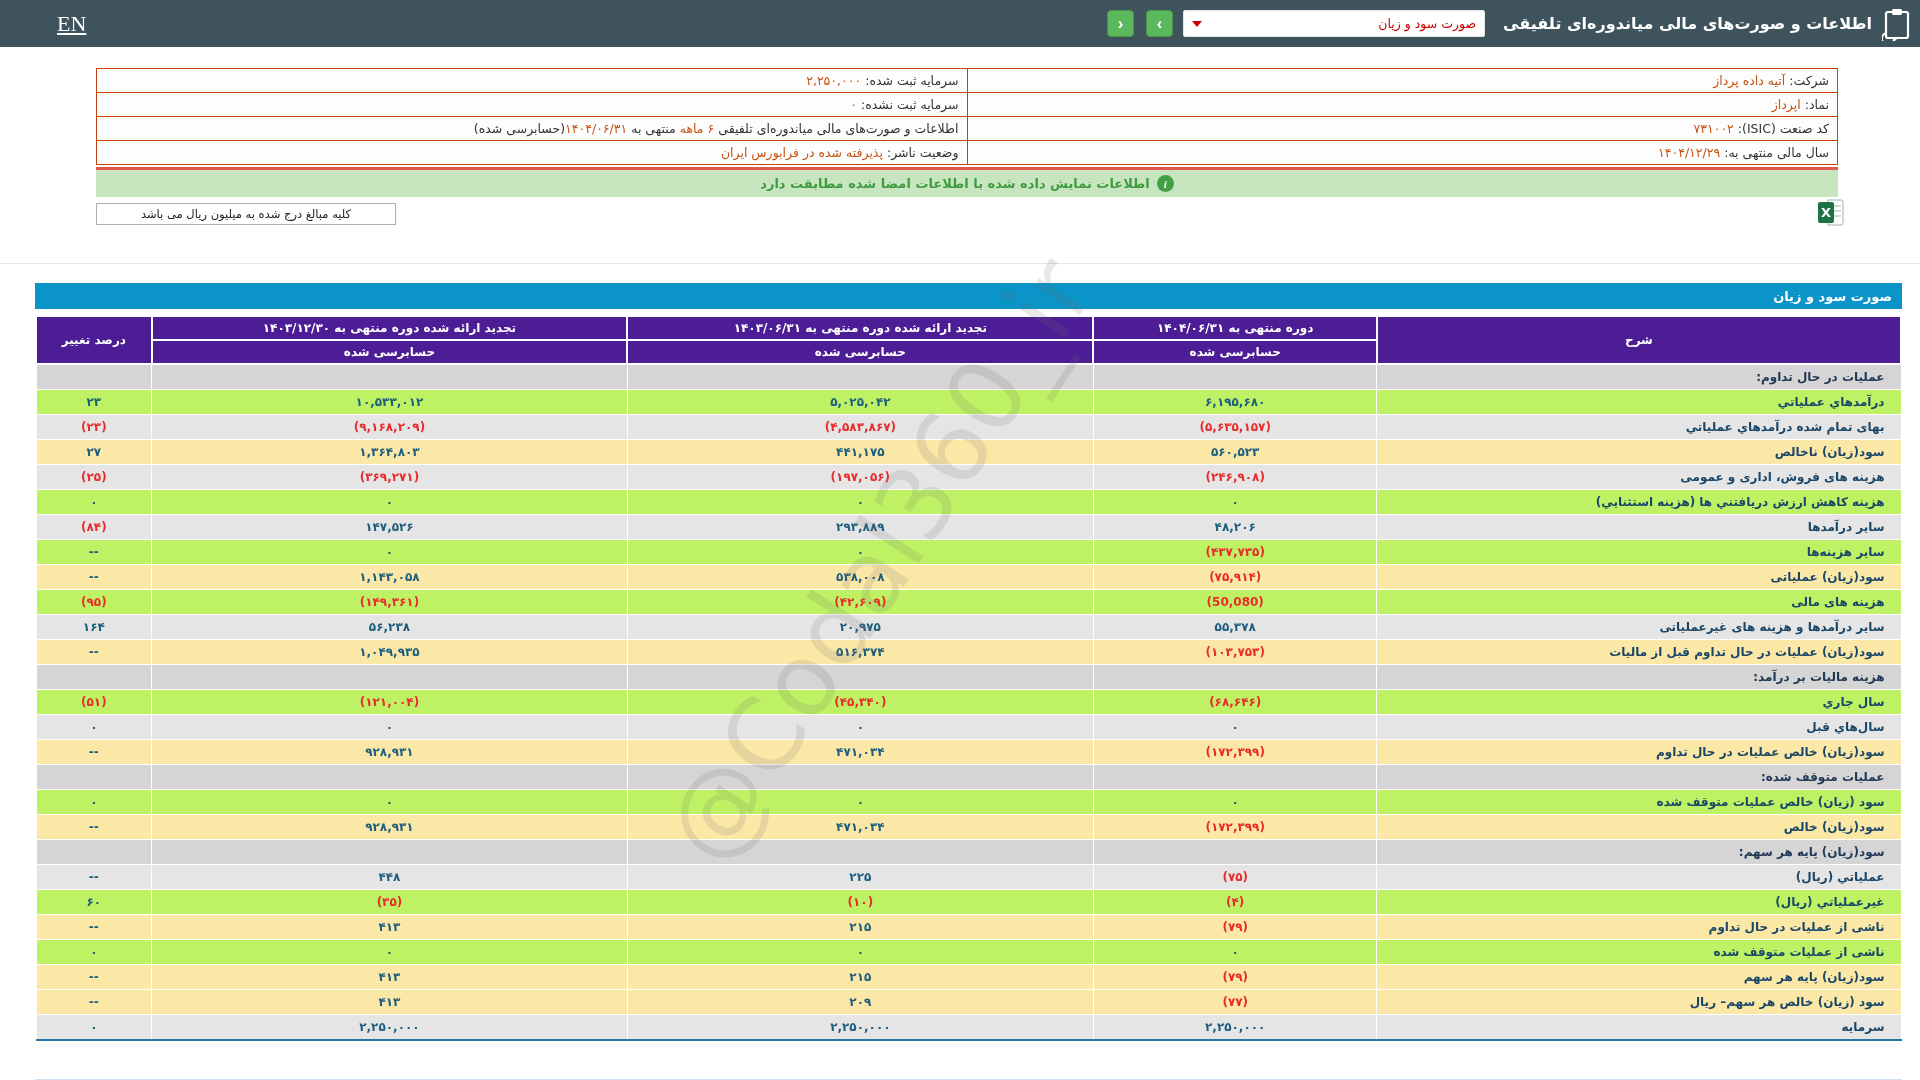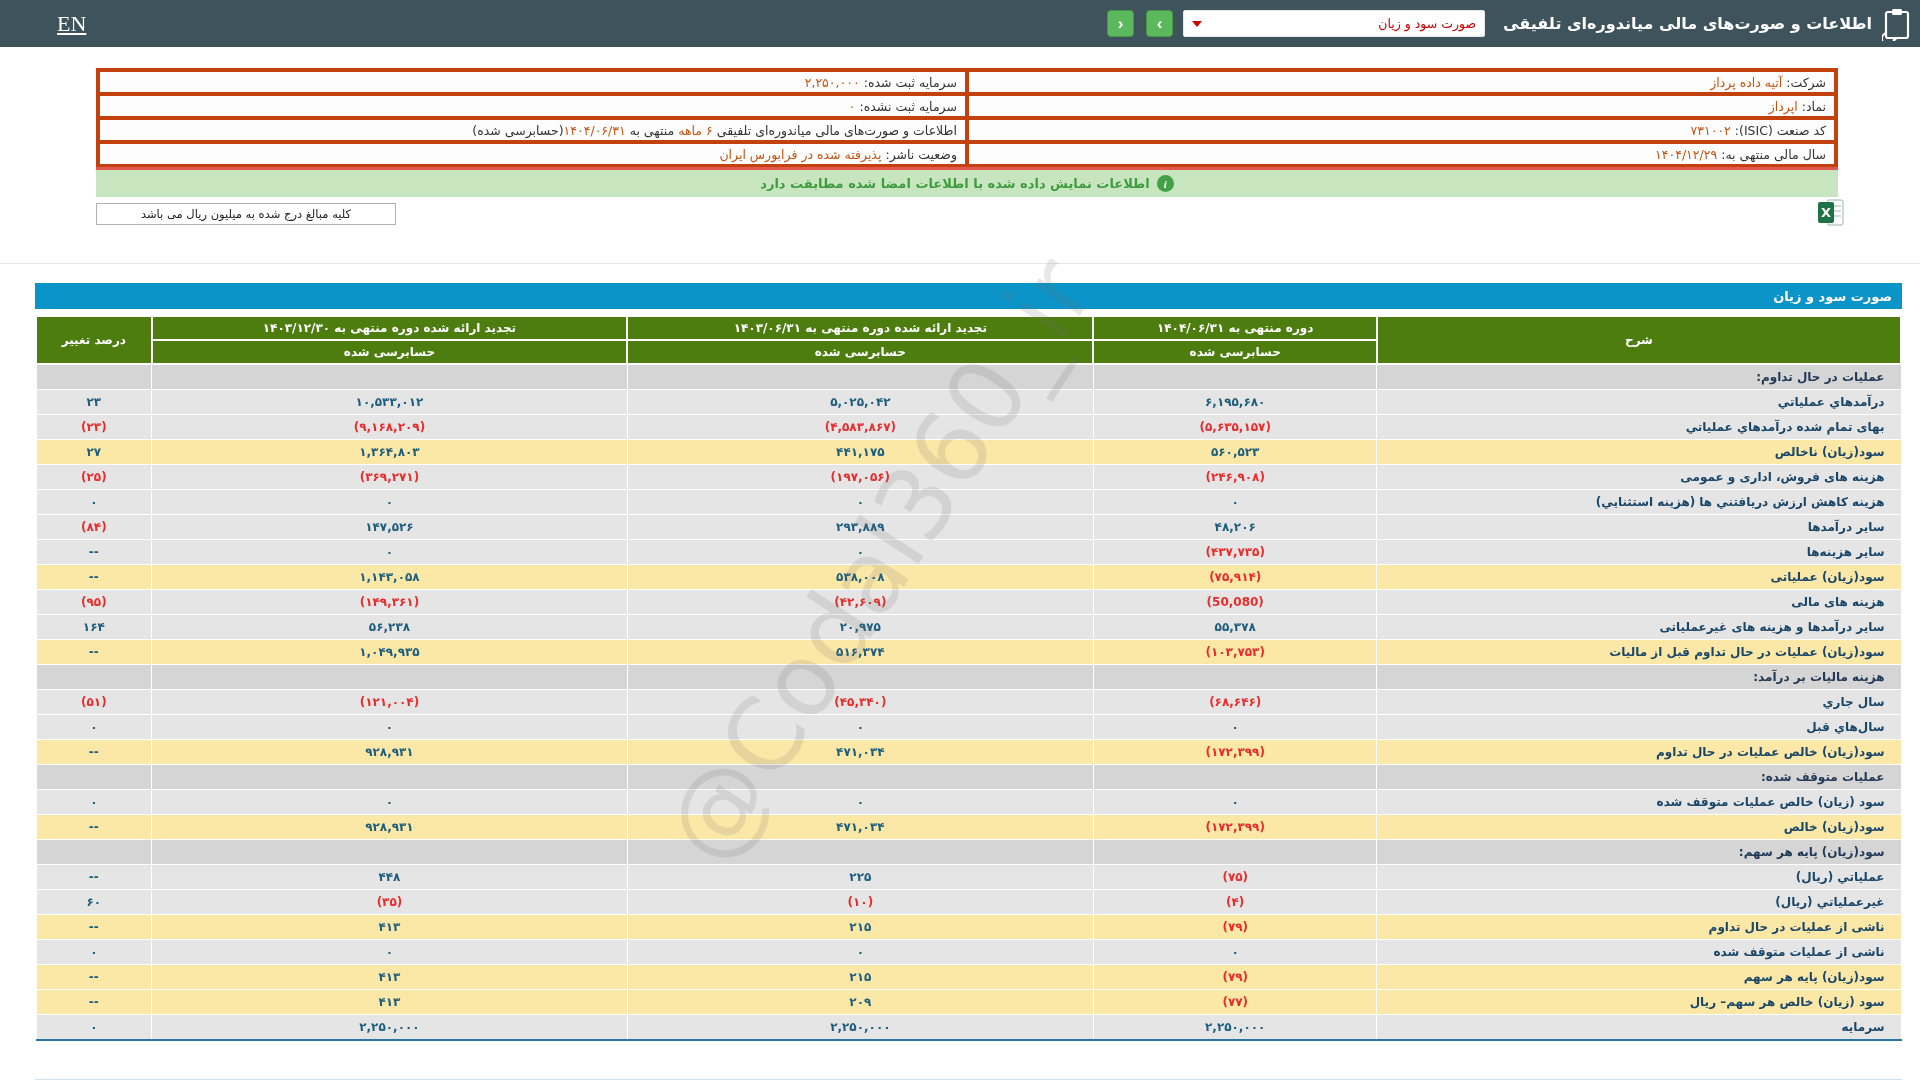--- a/index.html
+++ b/index.html
@@ -11,46 +11,46 @@
   .en-link { position:absolute; left:57px; top:11px; color:#fff; font-family:"Liberation Serif", serif; font-size:22px; text-decoration:underline; cursor:pointer; }
   .clip-icon { width:30px; height:34px; flex:0 0 auto; }
   .topbar-title { color:#fff; font-size:16px; font-weight:bold; white-space:nowrap; margin-left:8px; }
   .report-select { width:302px; height:27px; background:#fff; border:1px solid #e6e6e6; border-radius:2px; display:flex; align-items:center; justify-content:space-between; padding:0 8px; cursor:pointer; direction:rtl; }
   .report-select .sel-text { color:#cc0000; font-size:12.5px; }
   .caret-down { width:0; height:0; border-left:5px solid transparent; border-right:5px solid transparent; border-top:6px solid #cc0000; }
   .nav-btn { width:27px; height:27px; border-radius:4px; background:#5cb85c; border:1px solid #469a46; color:#fff; font-size:17px; font-weight:bold; display:flex; align-items:center; justify-content:center; cursor:pointer; line-height:1; margin-left:2px; }
 
   
   .info-table { position:absolute; left:96px; top:68px; width:1742px; border-collapse:collapse; font-size:12.5px; }
-  .info-table td { border:4px solid #c2410c; height:24px; padding:1px 8px; background:#fdfdfd; vertical-align:middle; color:#333; white-space:nowrap; }
+  .info-table td { border:1px solid #c2410c; height:24px; padding:1px 8px; background:#fdfdfd; vertical-align:middle; color:#333; white-space:nowrap; }
   .info-table td.half { width:50%; }
   .info-table .lbl { color:#333; }
   .info-table .val { color:#c75312; margin-right:4px; }
   .info-table .part-dark { color:#333; }
   .info-table .part-orange { color:#c75312; }
 
   .red-line { position:absolute; left:96px; top:167px; width:1742px; height:3px; background:#e4574e; }
   .green-banner { position:absolute; left:96px; top:170px; width:1742px; height:27px; background:#c7e6bf; display:flex; align-items:center; justify-content:center; gap:7px; }
   .green-banner .txt { color:#3f9b3f; font-size:13px; font-weight:600; }
   .info-badge { width:17px; height:17px; border-radius:50%; background:#43a047; color:#fff; font-size:11px; font-weight:bold; font-style:italic; display:flex; align-items:center; justify-content:center; font-family:"Liberation Serif", serif; }
 
   .unit-note { position:absolute; left:96px; top:203px; width:300px; height:22px; border:1px solid #b0b0b0; background:#fff; font-size:11.5px; color:#222; display:flex; align-items:center; justify-content:center; }
   .excel-icon { position:absolute; left:1818px; top:198px; width:27px; height:29px; cursor:pointer; }
 
   .page-divider { position:absolute; left:0; top:263px; width:1920px; height:1px; background:#e6e6e6; }
 
   
   .stmt-title { position:absolute; left:35px; top:283px; width:1867px; height:26px; background:#0a94c8; color:#fff; font-size:13px; font-weight:bold; display:flex; align-items:center; padding-right:10px; }
   .stmt-table { position:absolute; left:35px; top:315px; width:1867px; border-collapse:collapse; table-layout:fixed; }
-  .stmt-table th { background:#4d7c0f; color:#fff; font-size:12px; font-weight:bold; height:24px; border:2px solid #fff; text-align:center; vertical-align:middle; padding:0 4px; }
+  .stmt-table th { background:#4c1d95; color:#fff; font-size:12px; font-weight:bold; height:24px; border:2px solid #fff; text-align:center; vertical-align:middle; padding:0 4px; }
   .stmt-table td { height:24px; line-height:24px; border:1px solid #fff; font-size:12px; text-align:center; padding:0 4px; white-space:nowrap; overflow:hidden; }
   .stmt-table td.desc { text-align:right; padding-right:16px; color:#1a4668; font-weight:600; }
   .stmt-table td.num { color:#1d5e7e; font-weight:600; }
   .stmt-table td.num.neg { color:#e82c2c; }
-  .row-blue td { background:#e5e5e5; }
+  .row-blue td { background:#bef264; }
   .row-gray td { background:#e5e5e5; }
   .row-yellow td { background:#fce8a6; }
   .row-section td { background:#d5d5d5; }
   .row-section td.desc { font-weight:bold; color:#223a55; }
   .stmt-table tr.last-row td { border-bottom:2px solid #2676a5; }
 
   .watermark { position:absolute; left:430px; top:240px; width:900px; height:640px; pointer-events:none; display:flex; align-items:center; justify-content:center; z-index:5; }
   .watermark span { font-size:100px; color:rgba(110,110,110,0.16); transform:rotate(-57deg); white-space:nowrap; direction:ltr; }
 
   

